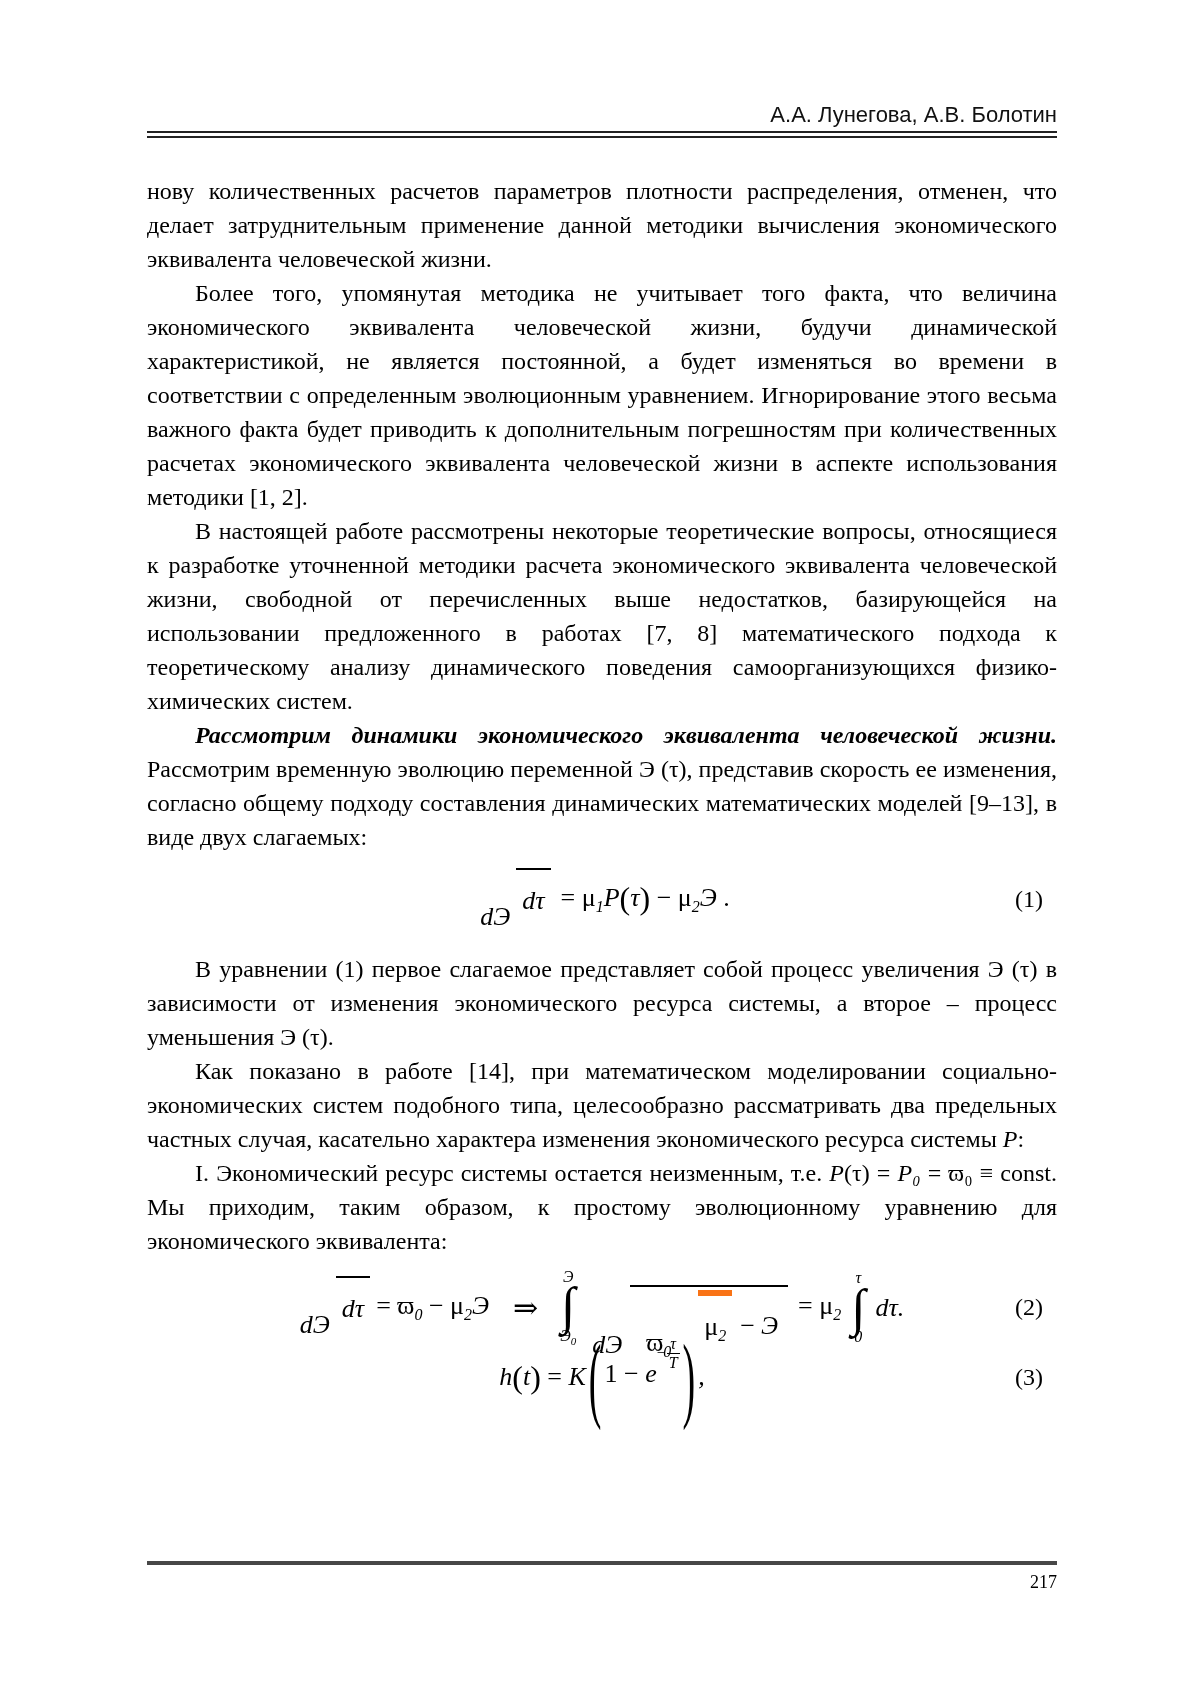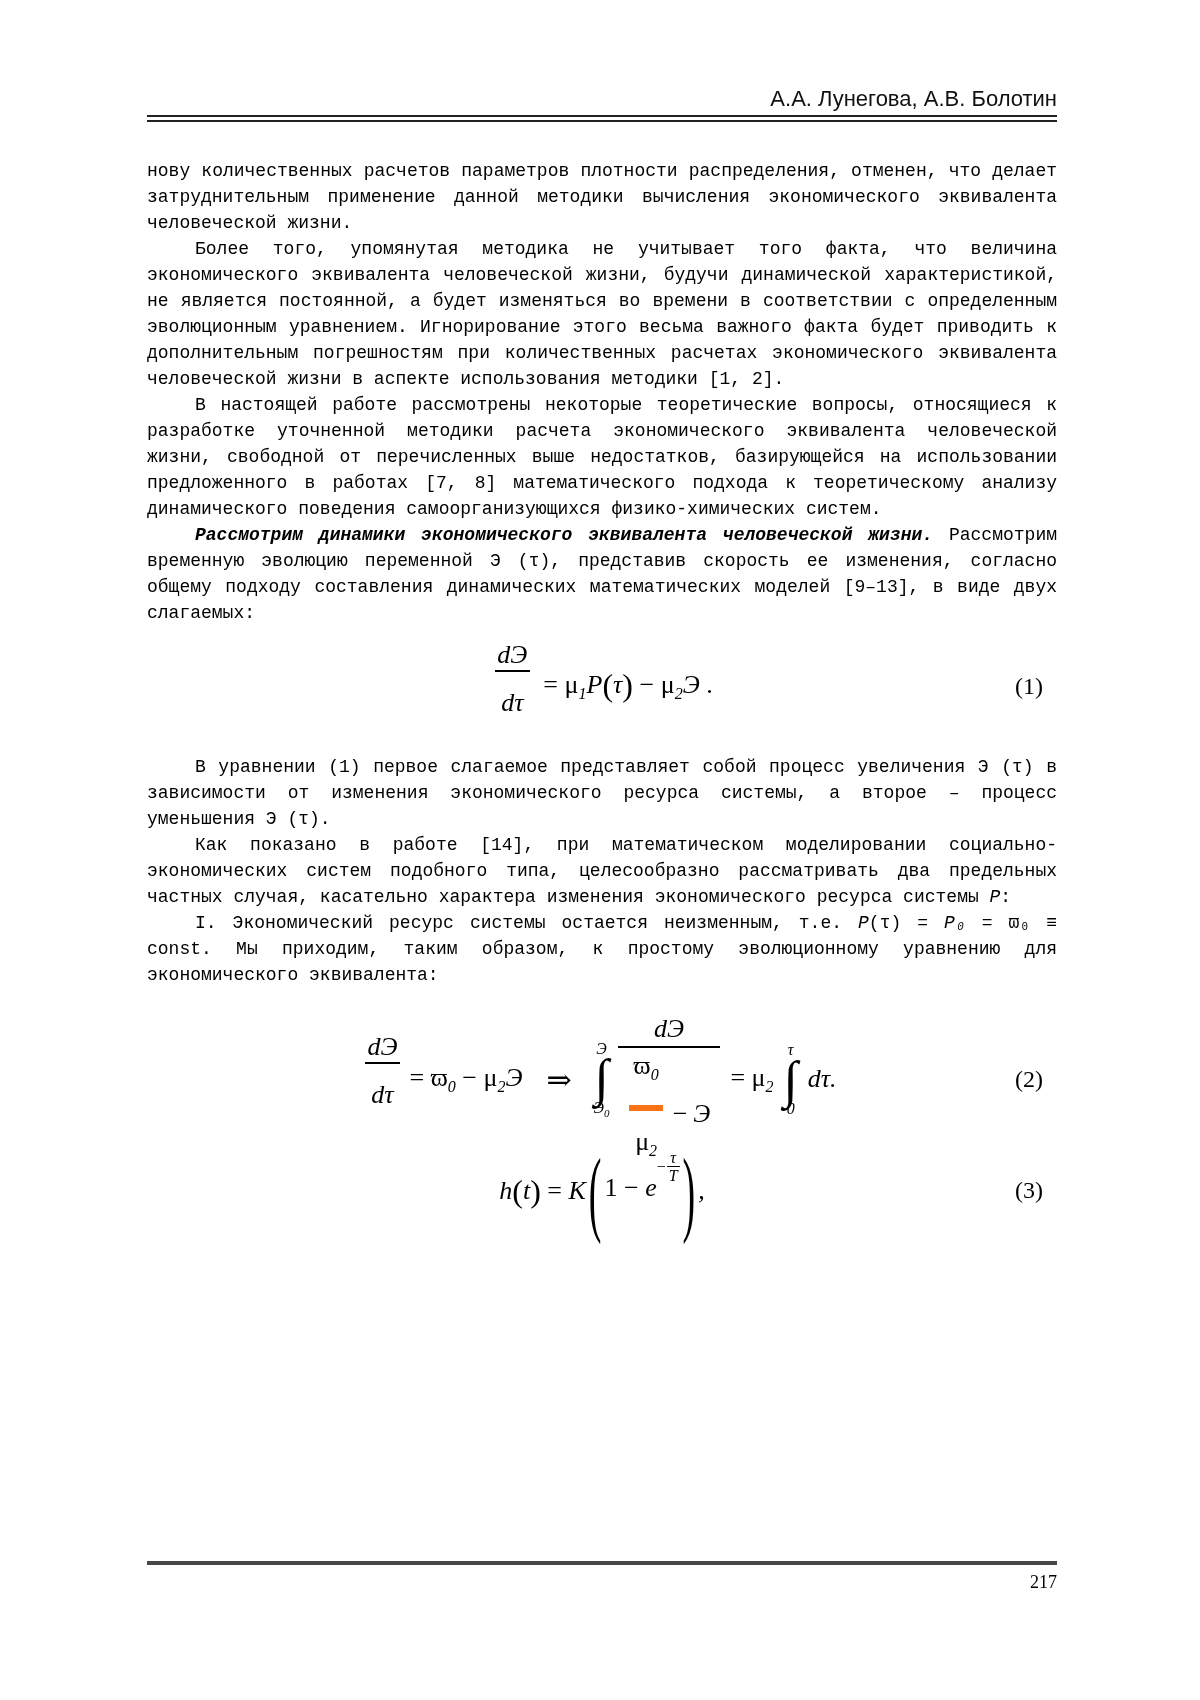--- a/index.html
+++ b/index.html
@@ -1,50 +1,50 @@
 <!DOCTYPE html>
 <html lang="ru"><head>
 <meta charset="utf-8">
 <style>
   html,body { margin:0; padding:0; background:#888; }
   .page {
     position:relative; width:1200px; height:1700px; background:#ffffff;
     font-family:"Liberation Serif","DejaVu Serif",serif; color:#000;
     overflow:hidden; margin:0 auto;
   }
-  .content { position:absolute; left:147px; top:0; width:910px; }
+  .content { position:absolute; left:147px; top:16px; width:910px; }
 
   .header-authors {
     margin-top:86px; text-align:right;
     font-family:"Liberation Sans","DejaVu Sans",sans-serif;
     font-size:22px; line-height:26px; color:#111;
   }
   .header-rule { margin-top:3px; height:3px; border-top:2px solid #222; border-bottom:2px solid #222; }
 
   p.body {
-    margin:0; font-size:18px; line-height:26px;
-    text-align:justify; text-indent:48px; color:#000;font-family:Liberation Mono, monospace;
+    margin:0; font-size:24px; line-height:34px;
+    text-align:justify; text-indent:48px; color:#000;
   }
   p.first { text-indent:0; margin-top:36px; }
   .heading-inline { font-weight:bold; font-style:italic; }
   .it { font-style:italic; }
 
   
   .equation {
     position:relative; display:flex; align-items:center; justify-content:center;
     font-size:26px; font-style:italic;
   }
   .eq-num { position:absolute; right:14px; font-style:normal; font-size:24px; }
   .mrow { display:inline-block; white-space:pre; }
   .tok { font-style:normal; }
   .up { font-style:normal; }
   sub { font-size:16px; }
   .par { font-size:32px; font-style:normal; vertical-align:-3px; line-height:0; }
 
-  .frac { display:inline-flex; flex-direction:column; align-items:center; line-height:1.15; text-align:center; }
+  .frac { display:inline-flex; flex-direction:row; align-items:flex-end; line-height:1.15; text-align:center; }
   .frac .ftop { padding:0 6px; }
   .frac .fbot { border-top:2px solid #000; padding:16px 6px; }
 
   .eq1 { margin:14px 0 20px 0; }
   .eq1 .frac { margin-right:10px; }
 
   .eq2 { margin:10px 0 12px 0; }
   .eq2 .mrow { margin:0 6px;font-family:Liberation Serif, serif; }
   .implies { font-style:normal; font-size:30px; margin:0 18px; }
 

